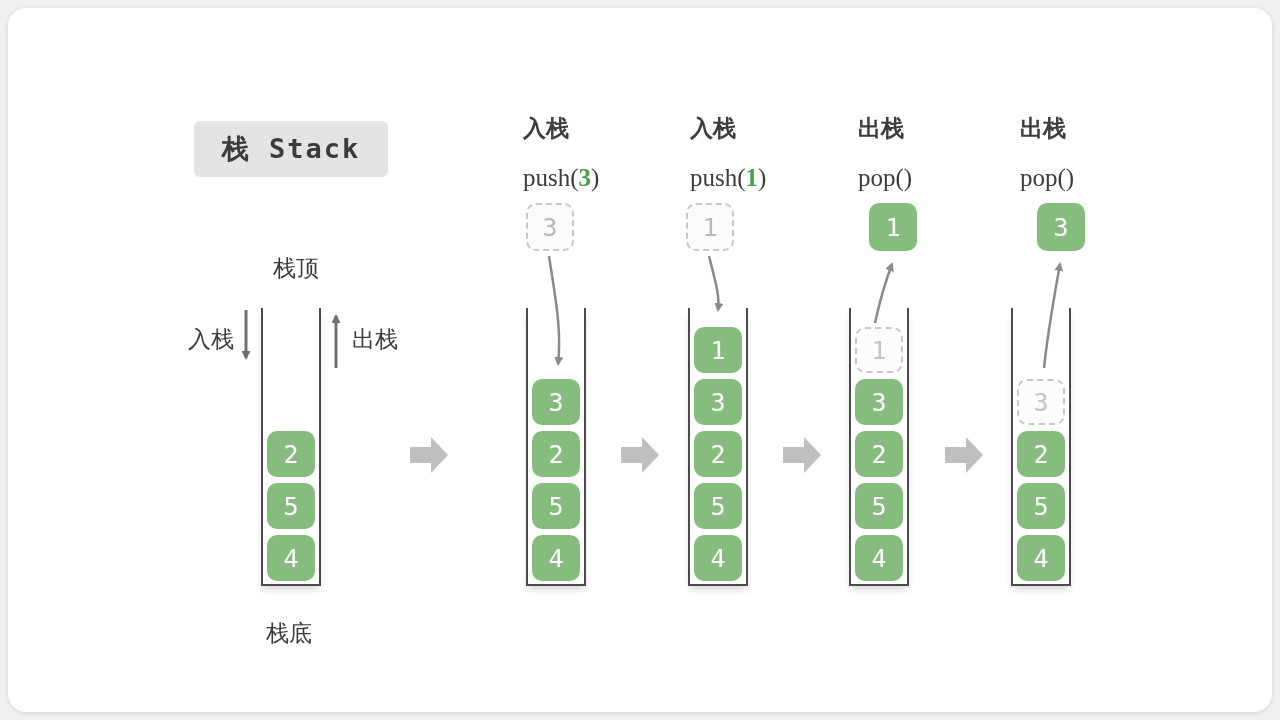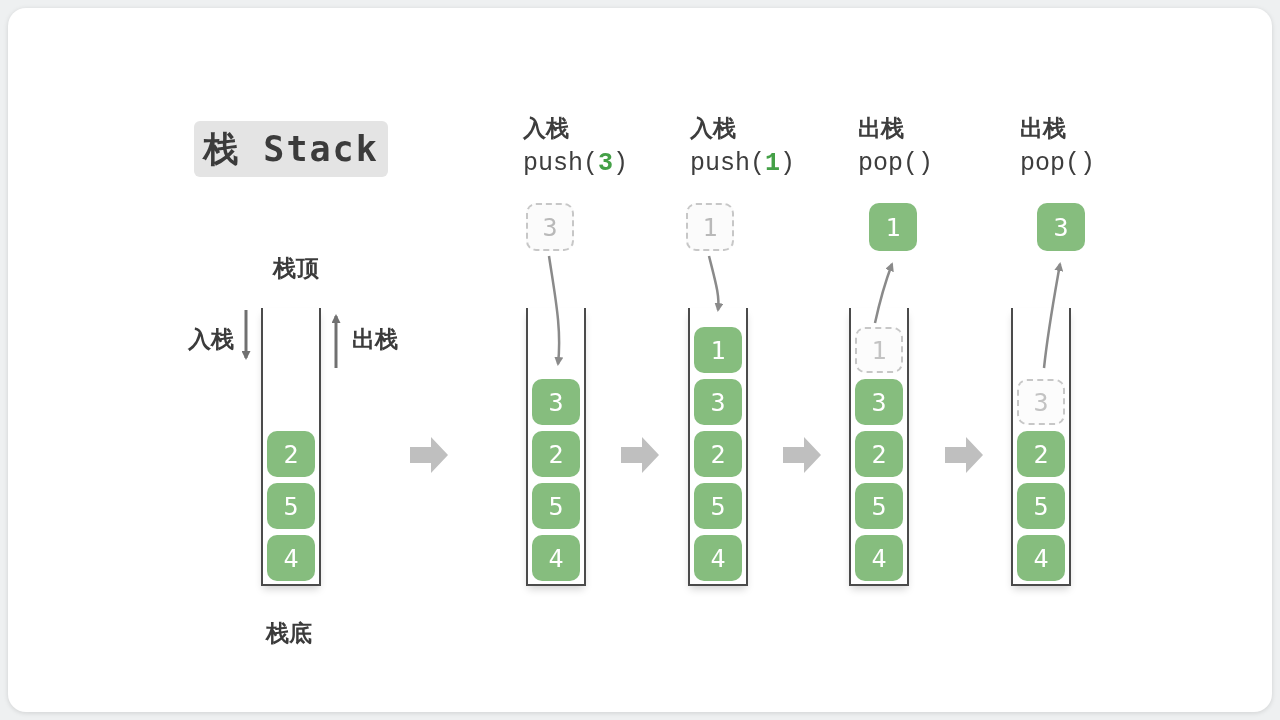--- a/index.html
+++ b/index.html
@@ -19,43 +19,43 @@
   }
 
   .title-box {
     position: absolute;
     left: 186px; top: 113px;
     width: 194px; height: 56px;
     background: #e4e4e4;
     border-radius: 6px;
     display: flex; align-items: center; justify-content: center;
     font-family: "DejaVu Sans Mono", "Liberation Mono", monospace;
-    font-size: 35px; font-weight: 600;
+    font-size: 27px; font-weight: 600;
     letter-spacing: 2px;
     color: #3b3b3b;
   }
 
   .step-header { position: absolute; top: 106px; }
   .step-header .cjk {
     display: block;
     font-size: 23px; font-weight: 600; color: #3d3d3d;
     line-height: 28px;
   }
   .step-header .code {
     display: block;
-    margin-top: 7px;
-    font-family: Liberation Mono, monospace;
+    margin-top: 21px;
+    font-family: Liberation Serif, serif;
     font-size: 25px; font-weight: 500; color: #3d3d3d;
     line-height: 30px;
   }
   .step-header .code .arg { color: #44a047; font-weight: 700; }
 
   .side-label {
     position: absolute;
-    font-size: 23px; font-weight: 700; color: #3b3b3b;
+    font-size: 23px; font-weight: 400; color: #3b3b3b;
   }
 
   .stack-col {
     position: absolute;
     top: 300px;
     width: 60px; height: 278px;
     border-left: 2px solid #4b4b4b;
     border-right: 2px solid #4b4b4b;
     border-bottom: 2px solid #4b4b4b;
     background: #ffffff;

